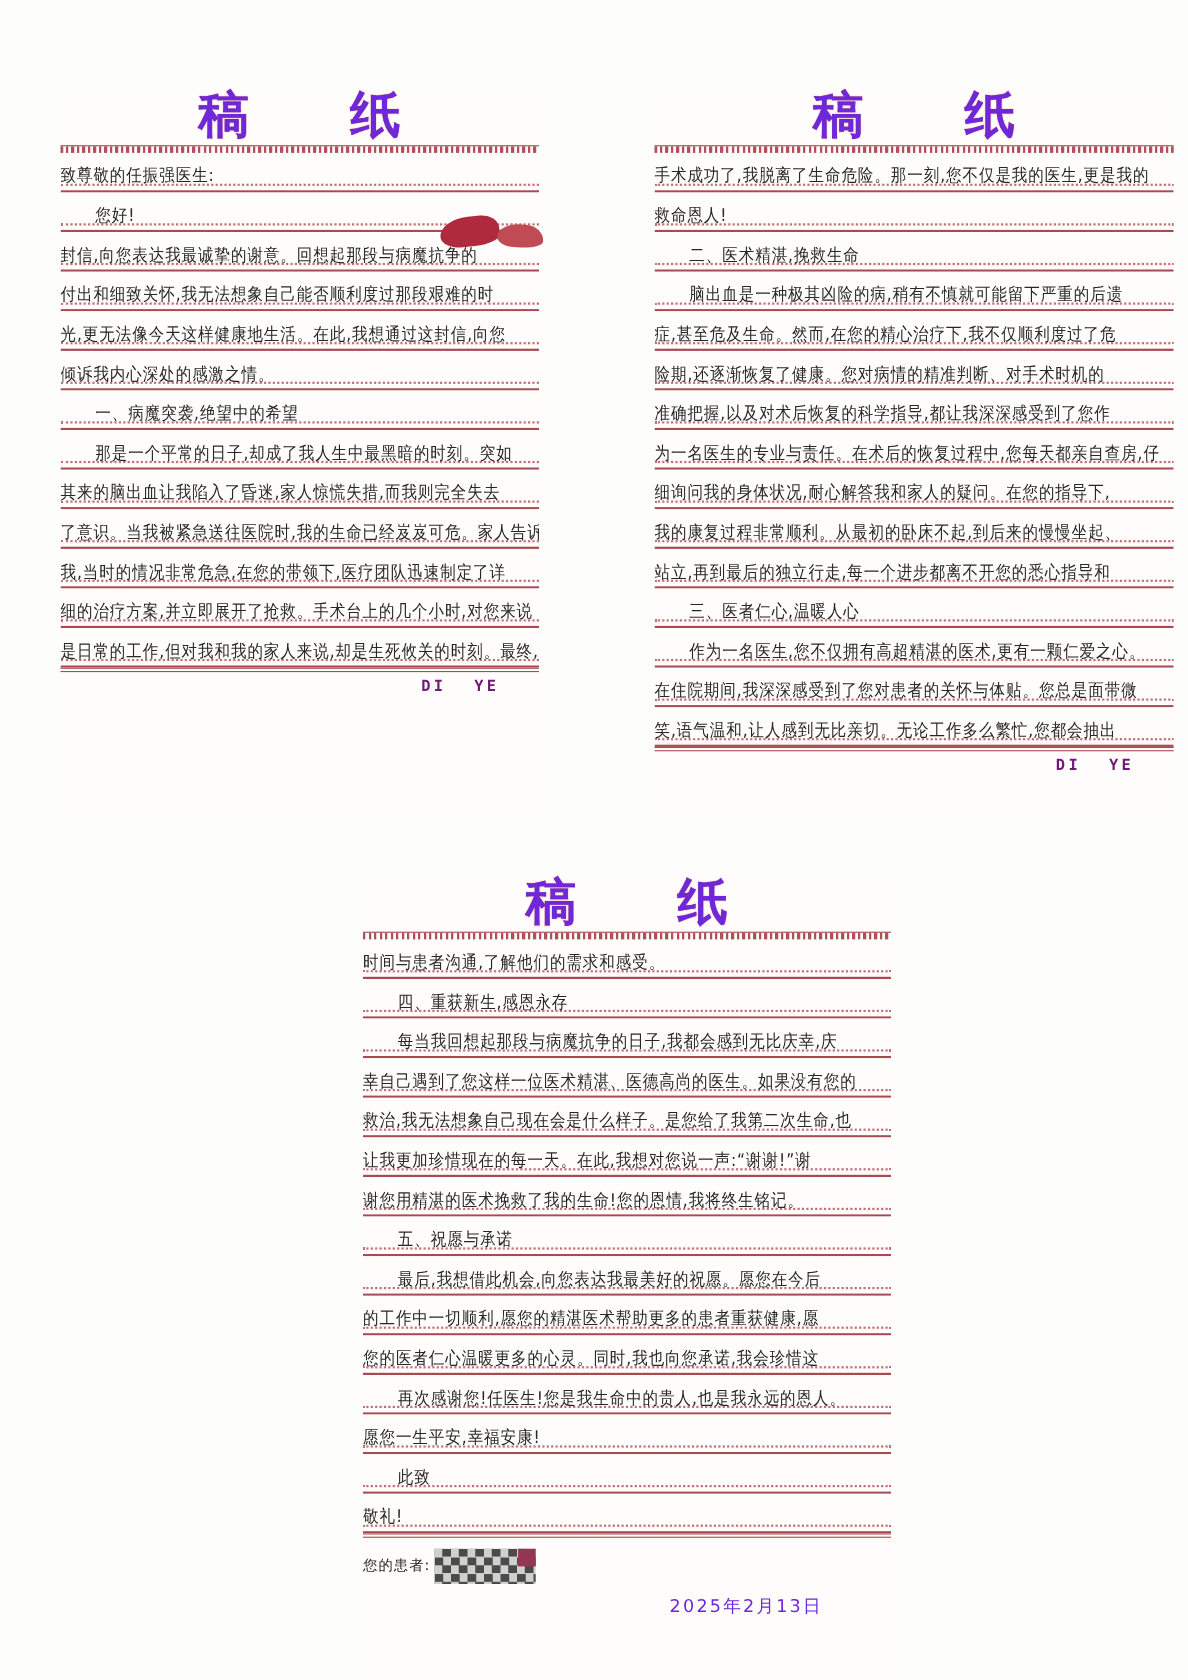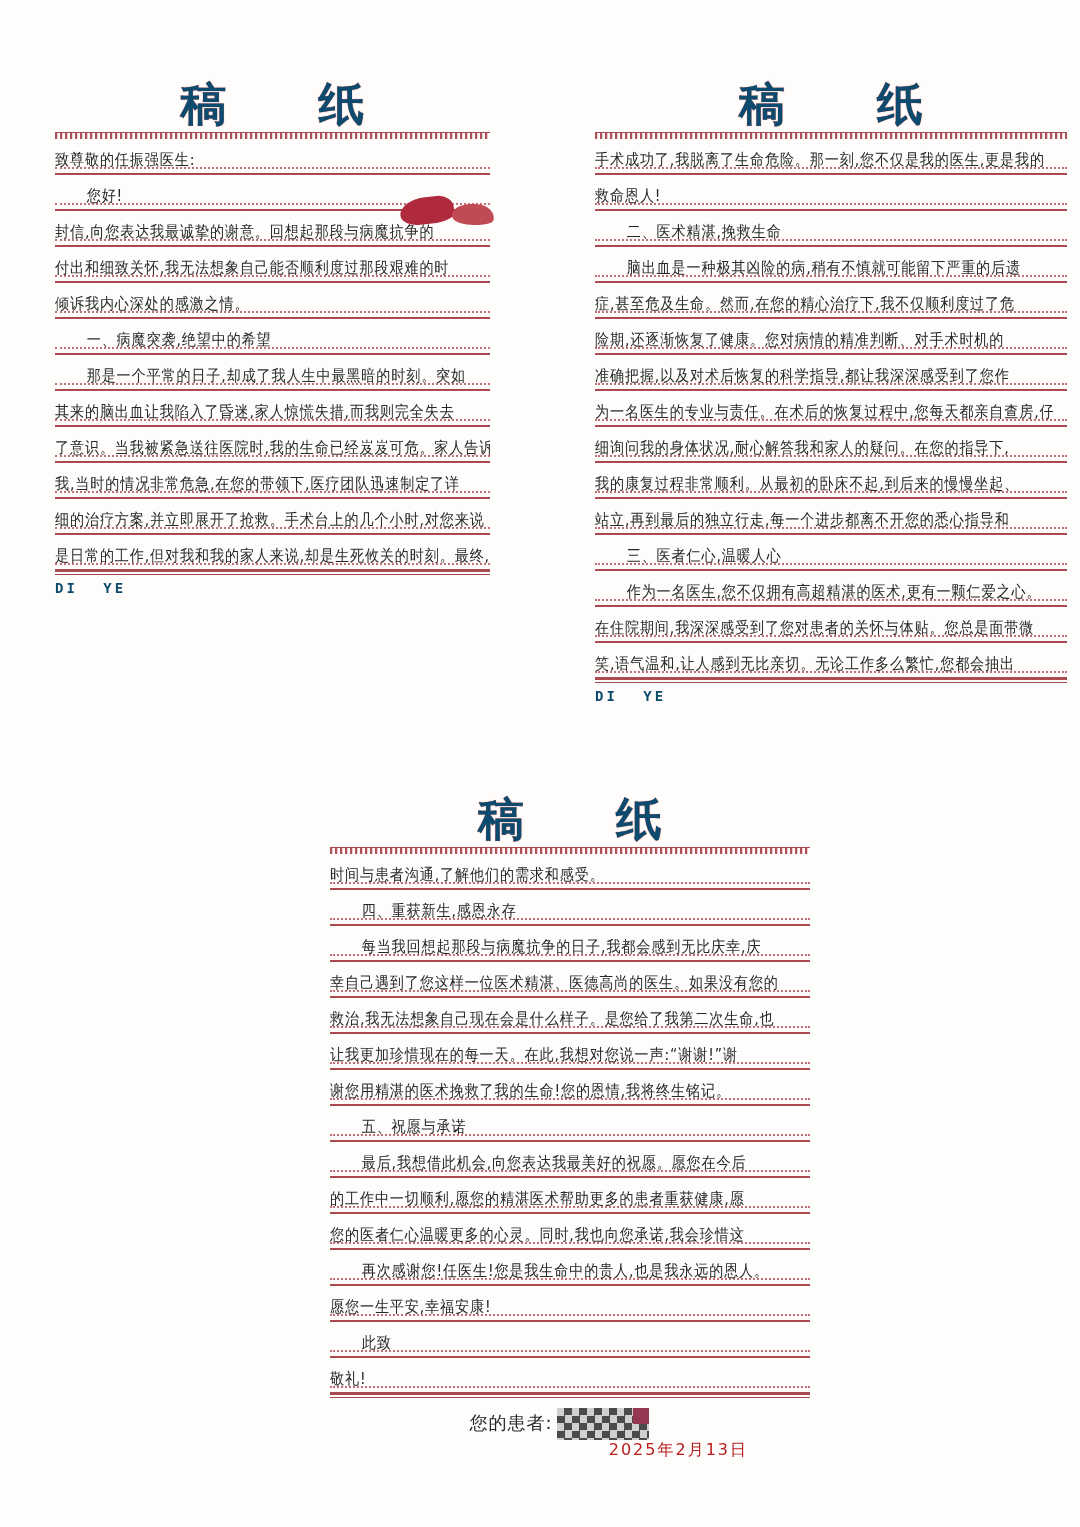--- a/index.html
+++ b/index.html
@@ -7,21 +7,21 @@
   .canvas { position:relative; width:1080px; height:1527px; overflow:hidden; background:#fdfdfc; }
 
   .page { position:absolute; background:#fefdfb; }
   #page1 { left:55px;  top:78px;  width:435px; height:670px; }
   #page2 { left:595px; top:78px;  width:472px; height:670px; }
   #page3 { left:330px; top:793px; width:480px; height:730px; }
 
   .page-title {
     height:52px; line-height:52px; text-align:center;
     font-family:"DejaVu Serif",serif; font-weight:bold;
-    font-size:46px; color:#0c4a6e; letter-spacing:92px; padding-left:92px;
+    font-size:46px; color:#6d28d9; letter-spacing:92px; padding-left:92px;
     text-shadow:0 0 1px #d84848;
   }
   .chain-border {
     height:7px; margin-top:2px;
     border-top:1px solid #a84a50;
     background:repeating-linear-gradient(90deg,#b05058 0 2px,rgba(176,80,88,.25) 2px 3px,transparent 3px 5px);
   }
 
   .rows { position:relative;text-decoration:underline; }
   .row { position:relative; height:36px; overflow:hidden; }
@@ -30,23 +30,23 @@
   .txt {
     position:absolute; left:0; bottom:7px; white-space:nowrap;
     font-size:16px; line-height:1; color:#272727;
     transform:scaleX(.88); transform-origin:0 100%;
     letter-spacing:1px;
   }
   .indent { padding-left:36px; }
   .end-line { height:4px; border-top:1.5px solid #a84a50; border-bottom:1.5px solid #a84a50; }
 
   .page-label {
-    margin-top:5px; padding-right:36px;
+    margin-top:5px; text-align:right; padding-right:36px;
     font-family:"DejaVu Sans Mono",monospace; font-weight:bold;
-    font-size:14px; color:#0c4a6e; letter-spacing:3px; word-spacing:14px;
+    font-size:14px; color:#701a75; letter-spacing:3px; word-spacing:14px;
   }
 
   .mosaic {
     display:inline-block; vertical-align:bottom;
     background-image:repeating-conic-gradient(#3c3c3c 0% 25%, #c6c6c6 0% 50%);
     background-size:16px 16px; opacity:.92; margin:0 4px;
   }
   .m-name    { width:100px; height:20px; }
   .m-address { width:68px;  height:24px; }
   .m-sign    { width:92px;  height:32px; vertical-align:middle;
@@ -54,22 +54,22 @@
                background-size:16px 16px,15px 15px; background-position:right top,0 0; background-repeat:no-repeat,repeat; }
   .sq { display:inline-block; width:12px; height:12px; background:#9a9a9a; margin-left:16px; vertical-align:bottom; }
 
   .blob { position:absolute; }
   .blob-1 { left:345px; top:119px; width:54px; height:27px; background:#ae2a3c;
             border-radius:62% 38% 55% 45% / 75% 60% 40% 52%; transform:rotate(-6deg); }
   .blob-2 { left:397px; top:126px; width:42px; height:21px; background:#c14b55;
             border-radius:55% 45% 60% 40% / 65% 70% 35% 45%; transform:rotate(4deg); }
 
   .sig-block { margin-top:10px; }
-  .sig-row  { text-align:center; padding-right:18px; font-size:18px; color:#272727; letter-spacing:1px; }
-  .date-row { text-align:right; padding-right:62px; font-size:16px; color:#b91c1c; letter-spacing:2px; }
+  .sig-row  { text-align:left; padding-right:18px; font-size:13px; color:#272727; letter-spacing:1px; }
+  .date-row { text-align:right; padding-right:62px; font-size:16px; color:#6d28d9; margin-top:10px; letter-spacing:2px; }
 </style>
 </head>
 <body>
 
 <div class="canvas">
 
   <div class="page" id="page1">
     <div class="page-title">稿纸</div>
     <div class="chain-border"></div>
     <div class="rows">
@@ -77,20 +77,23 @@
           <span class="txt">致尊敬的任振强医生:</span>
         </div>
       <div class="row">
           <span class="txt indent">您好!</span>
         </div>
       <div class="row">
           <span class="txt">封信,向您表达我最诚挚的谢意。回想起那段与病魔抗争的</span>
         </div>
       <div class="row">
           <span class="txt">付出和细致关怀,我无法想象自己能否顺利度过那段艰难的时</span>
+        </div>
+      <div class="row">
+          <span class="txt">光,更无法像今天这样健康地生活。在此,我想通过这封信,向您</span>
         </div>
       <div class="row">
           <span class="txt">倾诉我内心深处的感激之情。</span>
         </div>
       <div class="row">
           <span class="txt indent">一、病魔突袭,绝望中的希望</span>
         </div>
       <div class="row">
           <span class="txt indent">那是一个平常的日子,却成了我人生中最黑暗的时刻。突如</span>
         </div>

